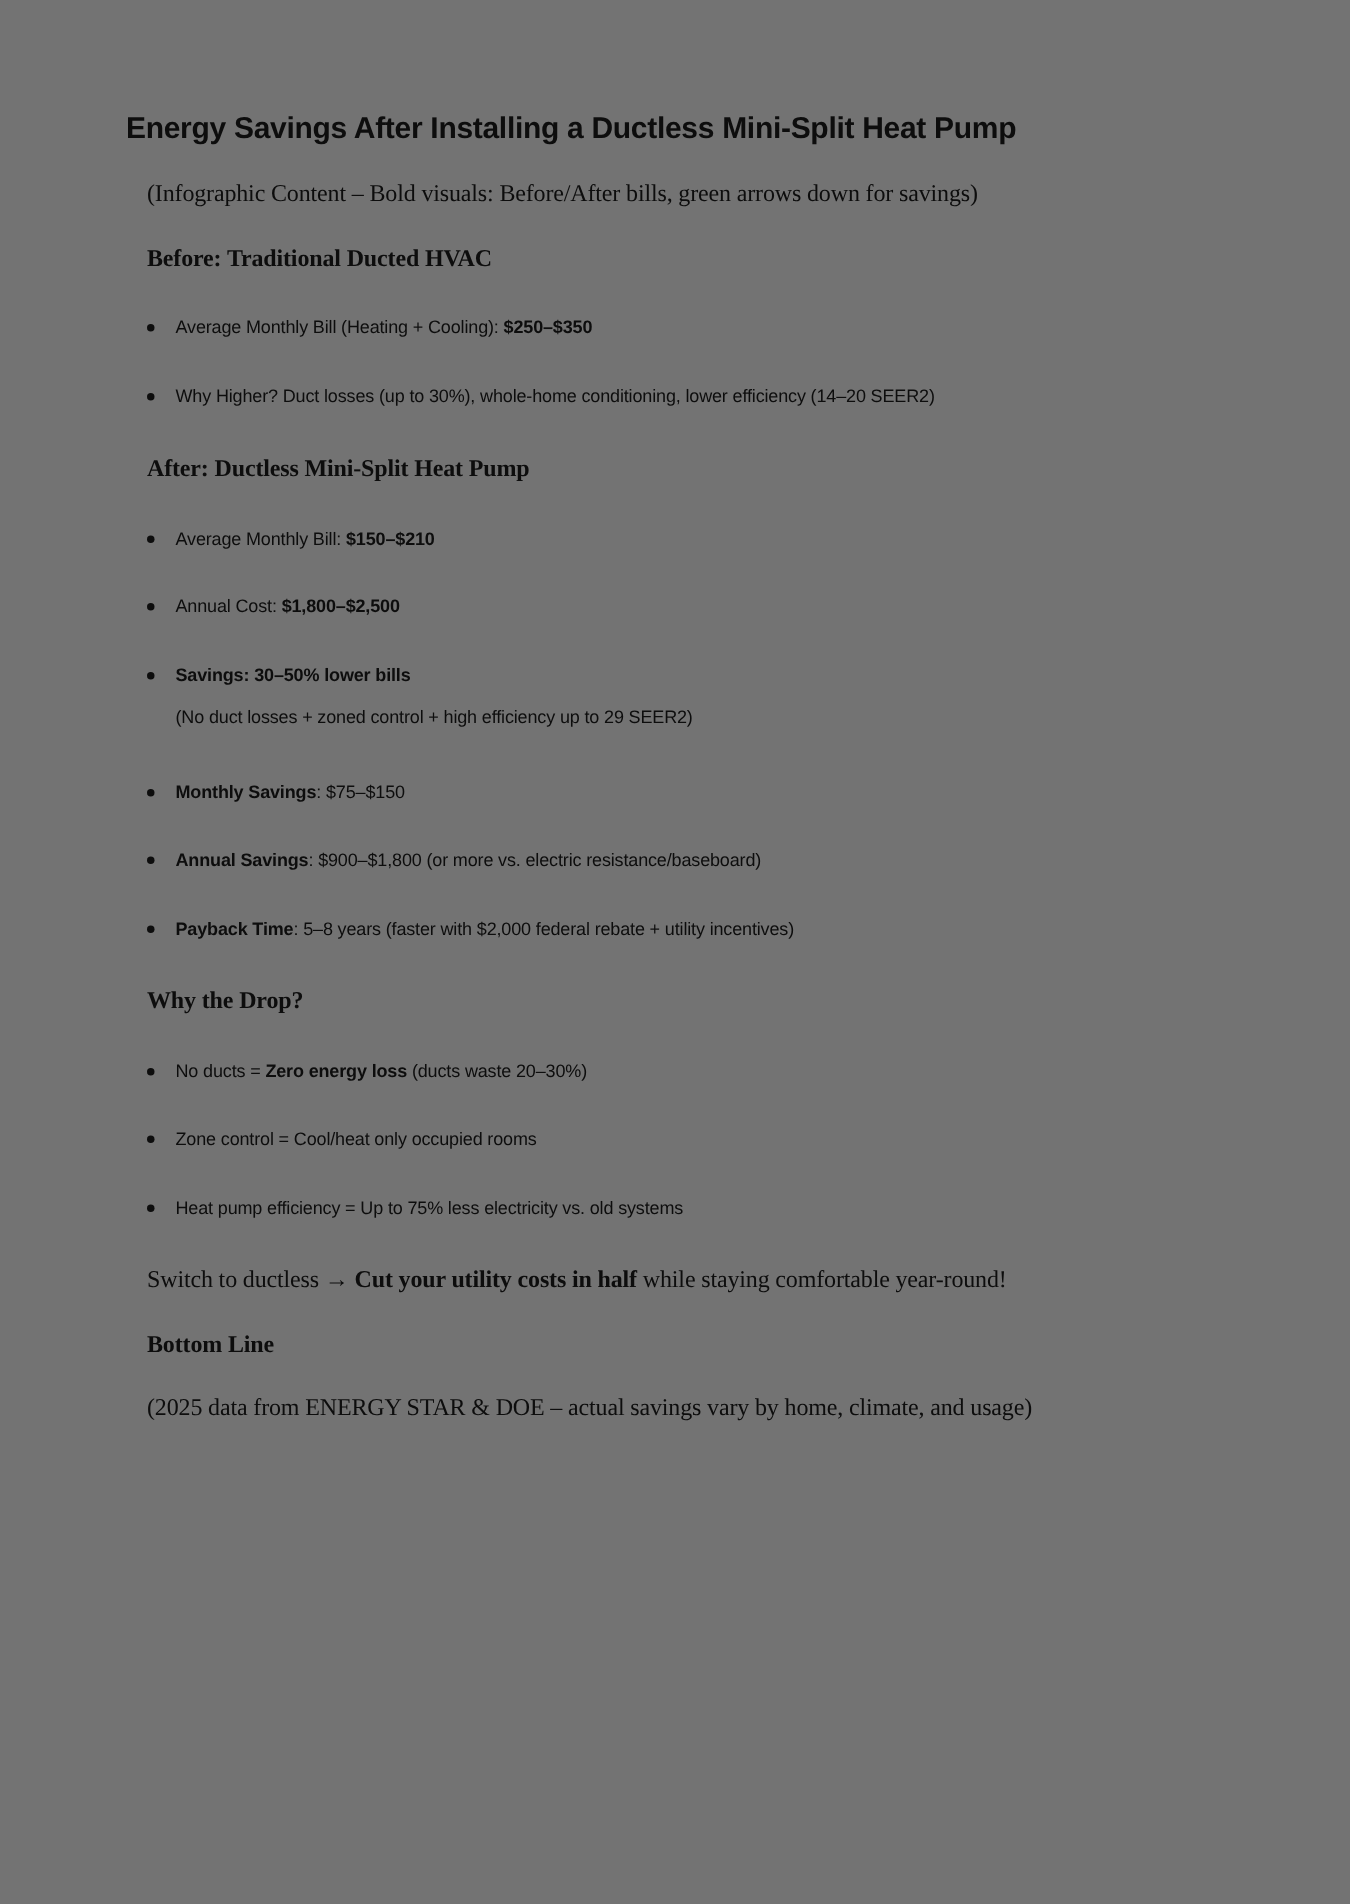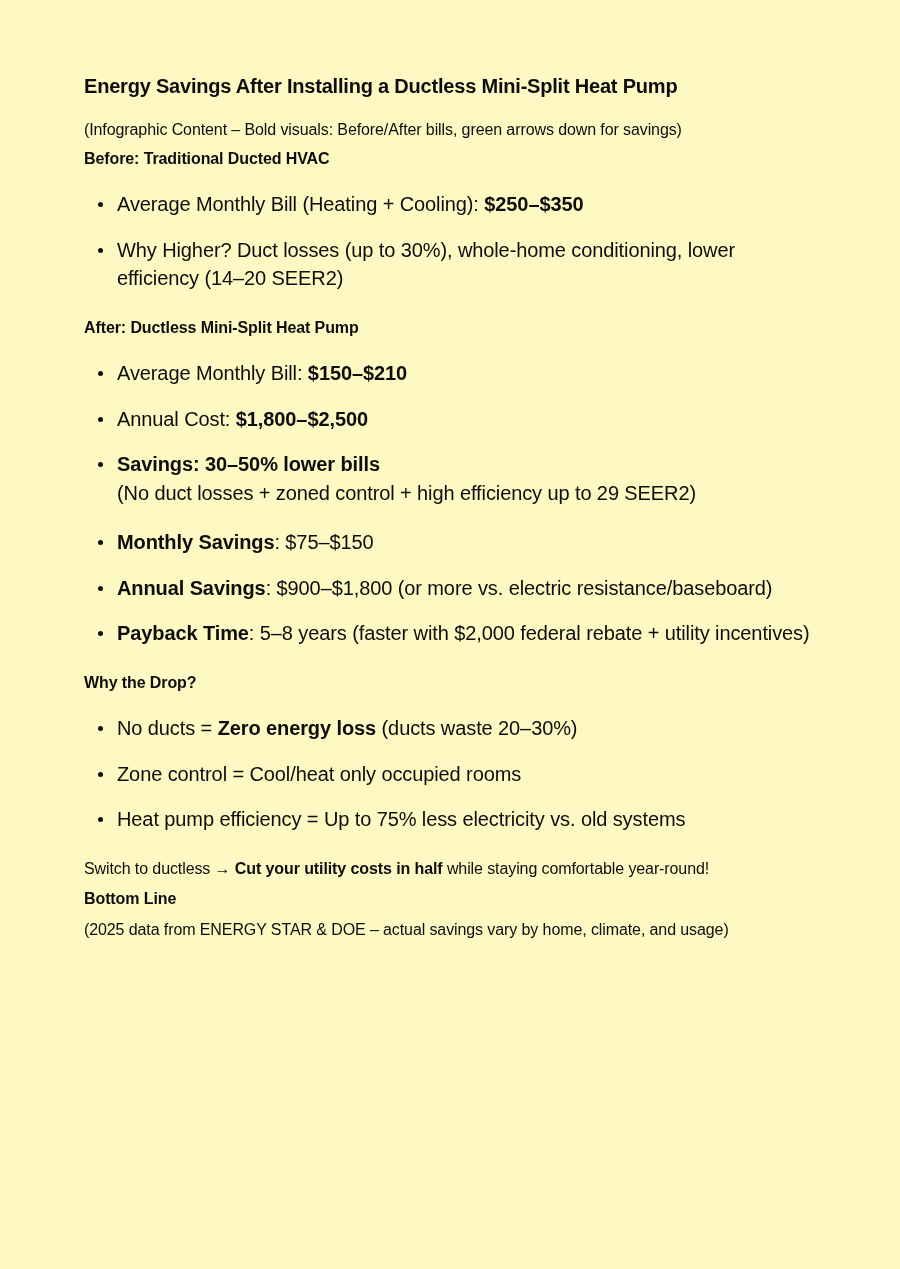--- a/index.html
+++ b/index.html
@@ -5,45 +5,46 @@
   * { box-sizing: border-box; }
   html, body { margin: 0; padding: 0; }
   body {
     width: 900px;
     height: 1269px;
     background: #ffffff;
     color: #0d0d0d;
     font-family: "Liberation Sans", "DejaVu Sans", sans-serif;
     font-size: 16px;
   }
-  .page { width: 900px; height: 1269px; padding: 73px 84px 0; background: #fef9c3; }
+  .page { width: 900px; height: 1269px; padding: 73px 84px 0; background: #737373; }
   h1.title {
     font-size: 20px;
     line-height: 26px;
     font-weight: 700;
     margin: 0 0 17px 0;
     letter-spacing: -0.2px;
   }
   .para {
     font-size: 16px;
     line-height: 28.5px;
-    margin: 0;
+    margin: 14px;
     letter-spacing: -0.1px;
+    font-family: Liberation Serif, serif;
   }
   .section-heading { font-weight: 700; }
   ul.bullets {
     list-style: none;
     margin: 1px 0 21px 0;
     padding: 0;
   }
   ul.bullets li {
     position: relative;
     padding-left: 33px;
     margin-top: 17px;
-    font-size: 20px;
+    font-size: 12px;
     line-height: 28.5px;
     letter-spacing: -0.1px;
   }
   ul.bullets li::before {
     content: "";
     position: absolute;
     left: 14px;
     top: 12px;
     width: 5px;
     height: 5px;

